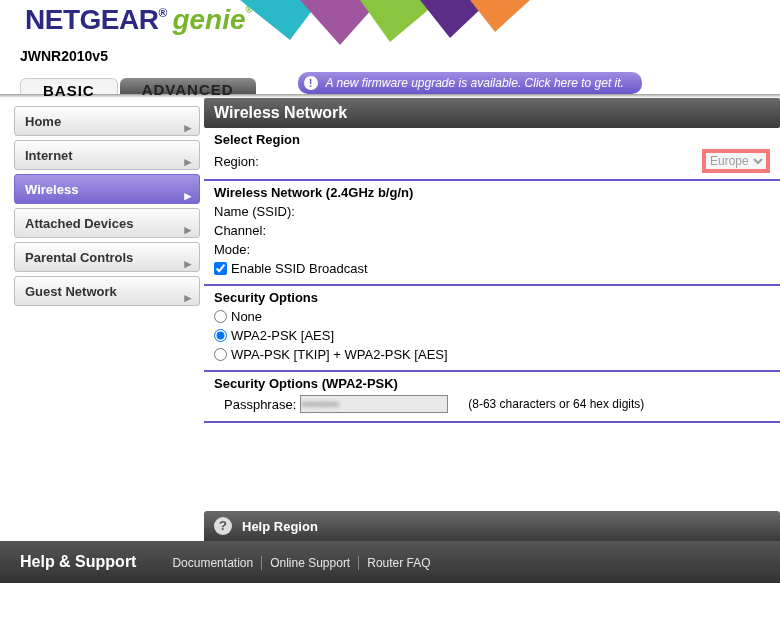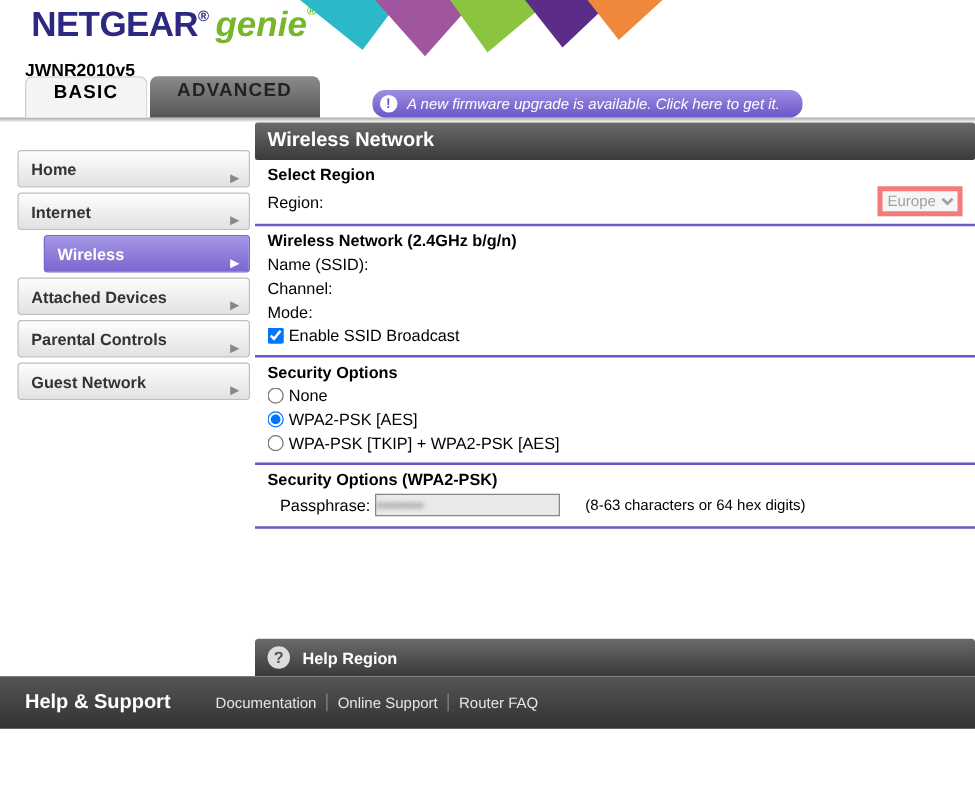--- a/index.html
+++ b/index.html
@@ -8,33 +8,33 @@
 .header { position: relative; height: 48px; padding-left: 25px; padding-top: 4px; }
 .logo-netgear { font-size: 28px; font-weight: 800; color: #2d2982; letter-spacing: -0.5px; display: inline-block; }
 .logo-netgear sup { font-size: 12px; vertical-align: top; position: relative; top: 2px; }
 .logo-genie { font-size: 28px; font-weight: bold; color: #77b52b; font-style: italic; margin-left: 2px; }
 .logo-genie sup { font-size: 10px; font-style: normal; vertical-align: top; }
 .origami { position: absolute; top: 0; left: 230px; width: 320px; height: 48px; pointer-events: none; }
 
 .model-row { padding-left: 20px; font-weight: bold; font-size: 14px; color: #000; line-height: 16px; }
 
 .tabs-row { display: flex; align-items: flex-end; padding-left: 20px; height: 30px; position: relative; }
-.tab { height: 33px; padding: 0 22px; border-radius: 6px 6px 0 0; font-weight: bold; font-size: 15px; line-height: 24px; margin-right: 2px; cursor: pointer; }
+.tab { height: 16px; padding: 0 22px; border-radius: 6px 6px 0 0; font-weight: bold; font-size: 15px; line-height: 24px; margin-right: 2px; cursor: pointer; }
 .tab.active { background: #f4f4f4; color: #000; border: 1px solid #ccc; border-bottom: none; letter-spacing: 1px; }
 .tab.inactive { background: linear-gradient(#8b8b8b,#555); color: #222; letter-spacing: 1px; }
 .firmware { margin-left: 40px; background: linear-gradient(#9f8de3,#6a56c7); color: #fff; font-style: italic; font-size: 12px; padding: 4px 18px 4px 6px; border-radius: 10px; display: flex; align-items: center; cursor: pointer; }
 .firmware .info-icon { display: inline-block; width: 14px; height: 14px; border-radius: 50%; background: #fff; color: #6a56c7; font-style: normal; font-weight: bold; font-size: 11px; text-align: center; line-height: 14px; margin-right: 8px; }
 
 .tab-bar-separator { height: 4px; background: linear-gradient(#bbb,#fff); border-top: 1px solid #aaa; }
 
 .body-row { display: flex; }
-.sidebar { width: 204px; padding: 22px 4px 0 14px; }
+.sidebar { width: 204px; padding: 8px 4px 0 14px; }
 .nav-item { height: 30px; line-height: 29px; padding: 0 10px; margin-bottom: 4px; border-radius: 3px; background: linear-gradient(#fdfdfd,#e2e2e2); border: 1px solid #bfbfbf; color: #333; font-weight: bold; font-size: 13px; position: relative; cursor: pointer; }
 .nav-item .chev { position: absolute; right: 8px; top: 6px; color: #888; }
-.nav-item.active { background: linear-gradient(#a596e4,#7b67d0); color: #fff; border-color: #7b67d0; margin-left: 21px; }
+.nav-item.active { background: linear-gradient(#a596e4,#7b67d0); color: #fff; border-color: #7b67d0; }
 .nav-item.active .chev { color: #fff; }
 
 .content { flex: 1; background: #fff; }
 .panel-title { background: linear-gradient(#6a6a6a,#3a3a3a); color: #fff; font-weight: bold; font-size: 16px; padding: 6px 10px; border-radius: 2px; }
 .toolbar { text-align: right; padding: 12px 10px 6px; }
 .btn-cancel { background: linear-gradient(#9e8de0,#6a56c7); color: #fff; font-weight: bold; font-size: 13px; border: none; border-radius: 4px; padding: 4px 16px 4px 10px; cursor: pointer; }
 .btn-cancel .x { font-weight: bold; margin-right: 16px; }
 
 .section { padding: 4px 10px 6px; border-bottom: 2px solid #6b57c8; }
 .section-title { font-weight: bold; font-size: 13px; margin-bottom: 2px; }

